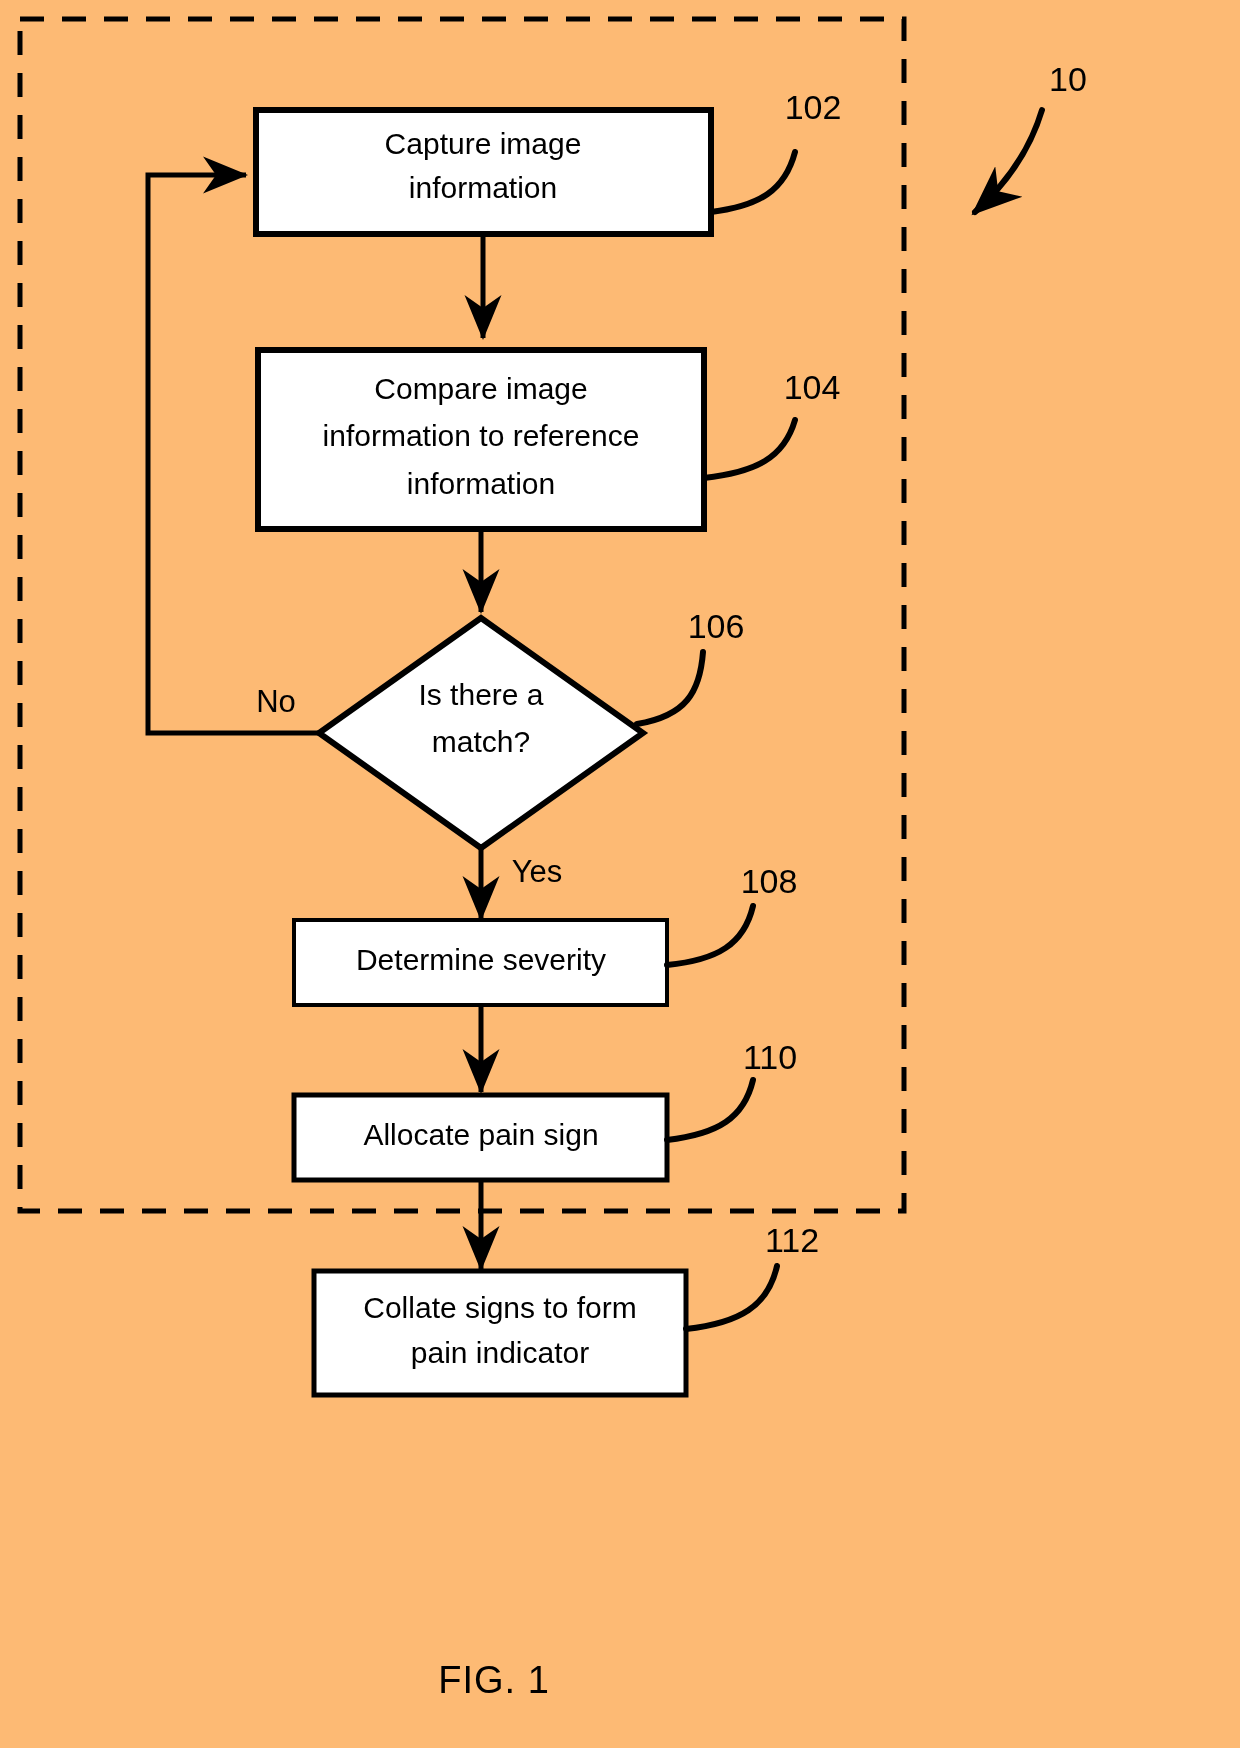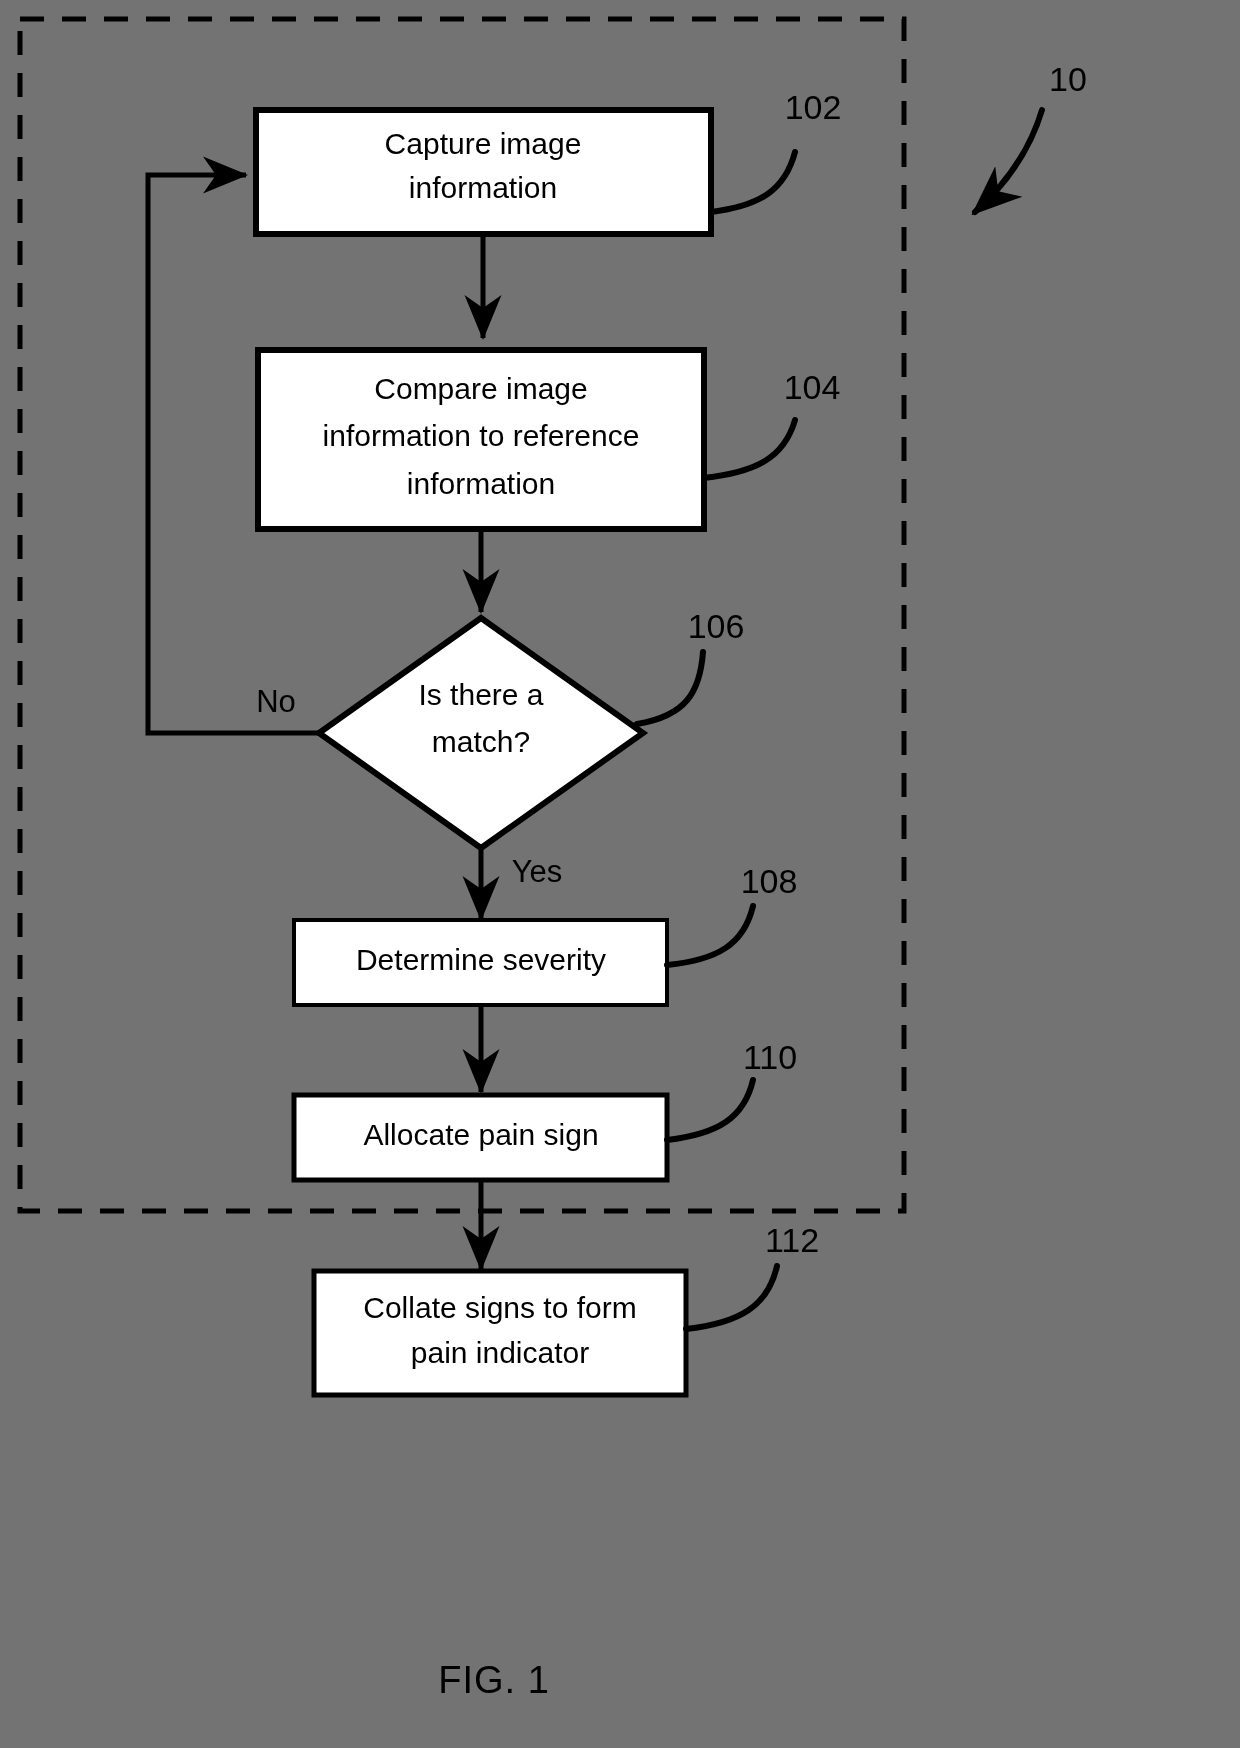--- a/index.html
+++ b/index.html
@@ -7,21 +7,21 @@
     padding: 0;
     background: #ffffff;
   }
   body {
     font-family: "Liberation Sans", sans-serif;
   }
   #page {
     position: relative;
     width: 1240px;
     height: 1748px;
-    background: #737373;
+    background: #fdba74;
     overflow: hidden;
   }
   #figure-svg {
     position: absolute;
     left: 0;
     top: 0;
     width: 1240px;
     height: 1748px;
   }
   .node-text {

